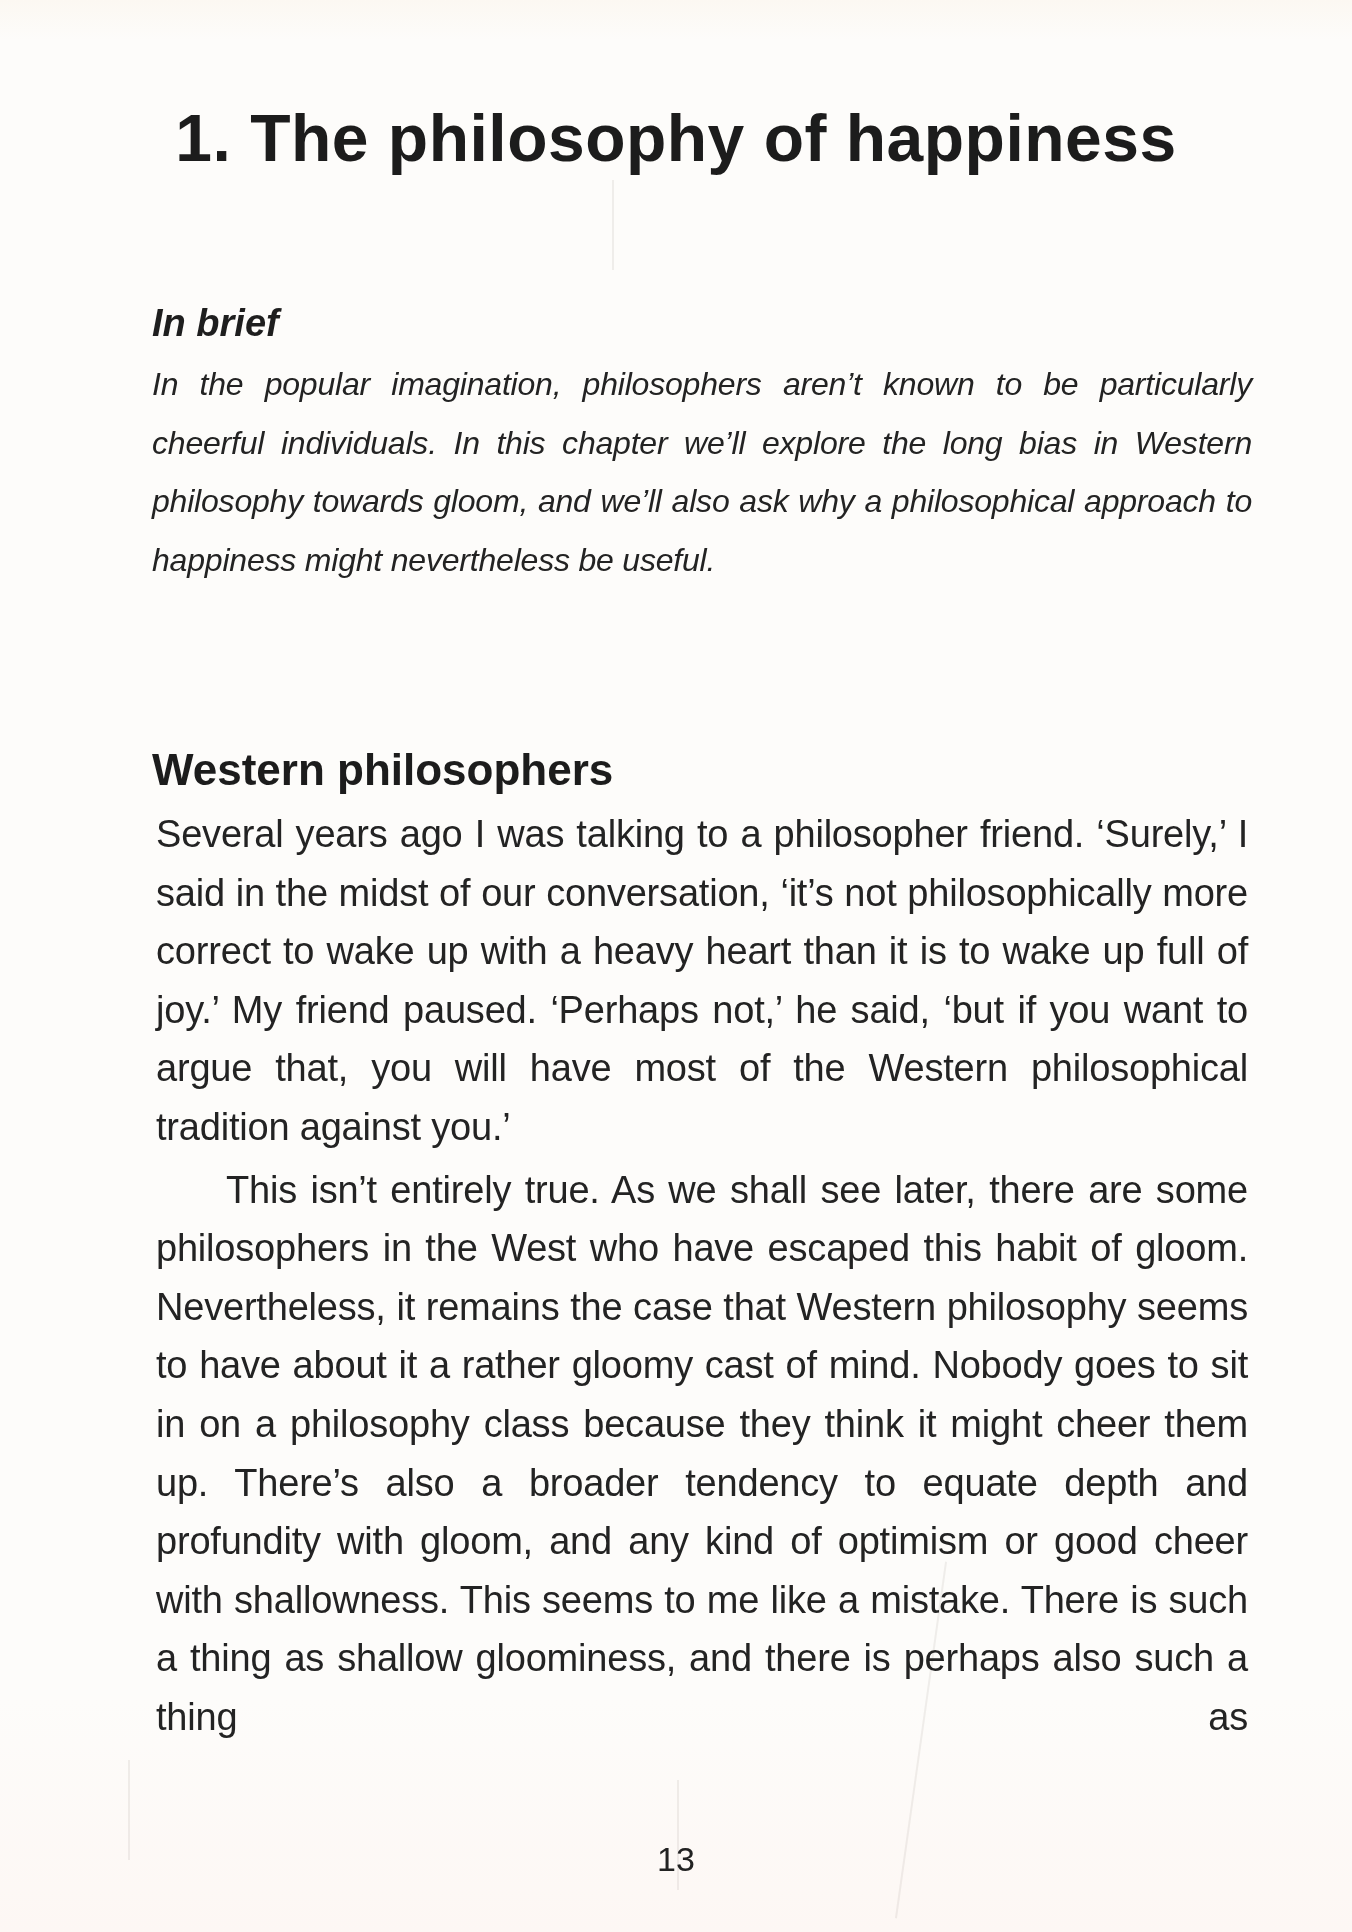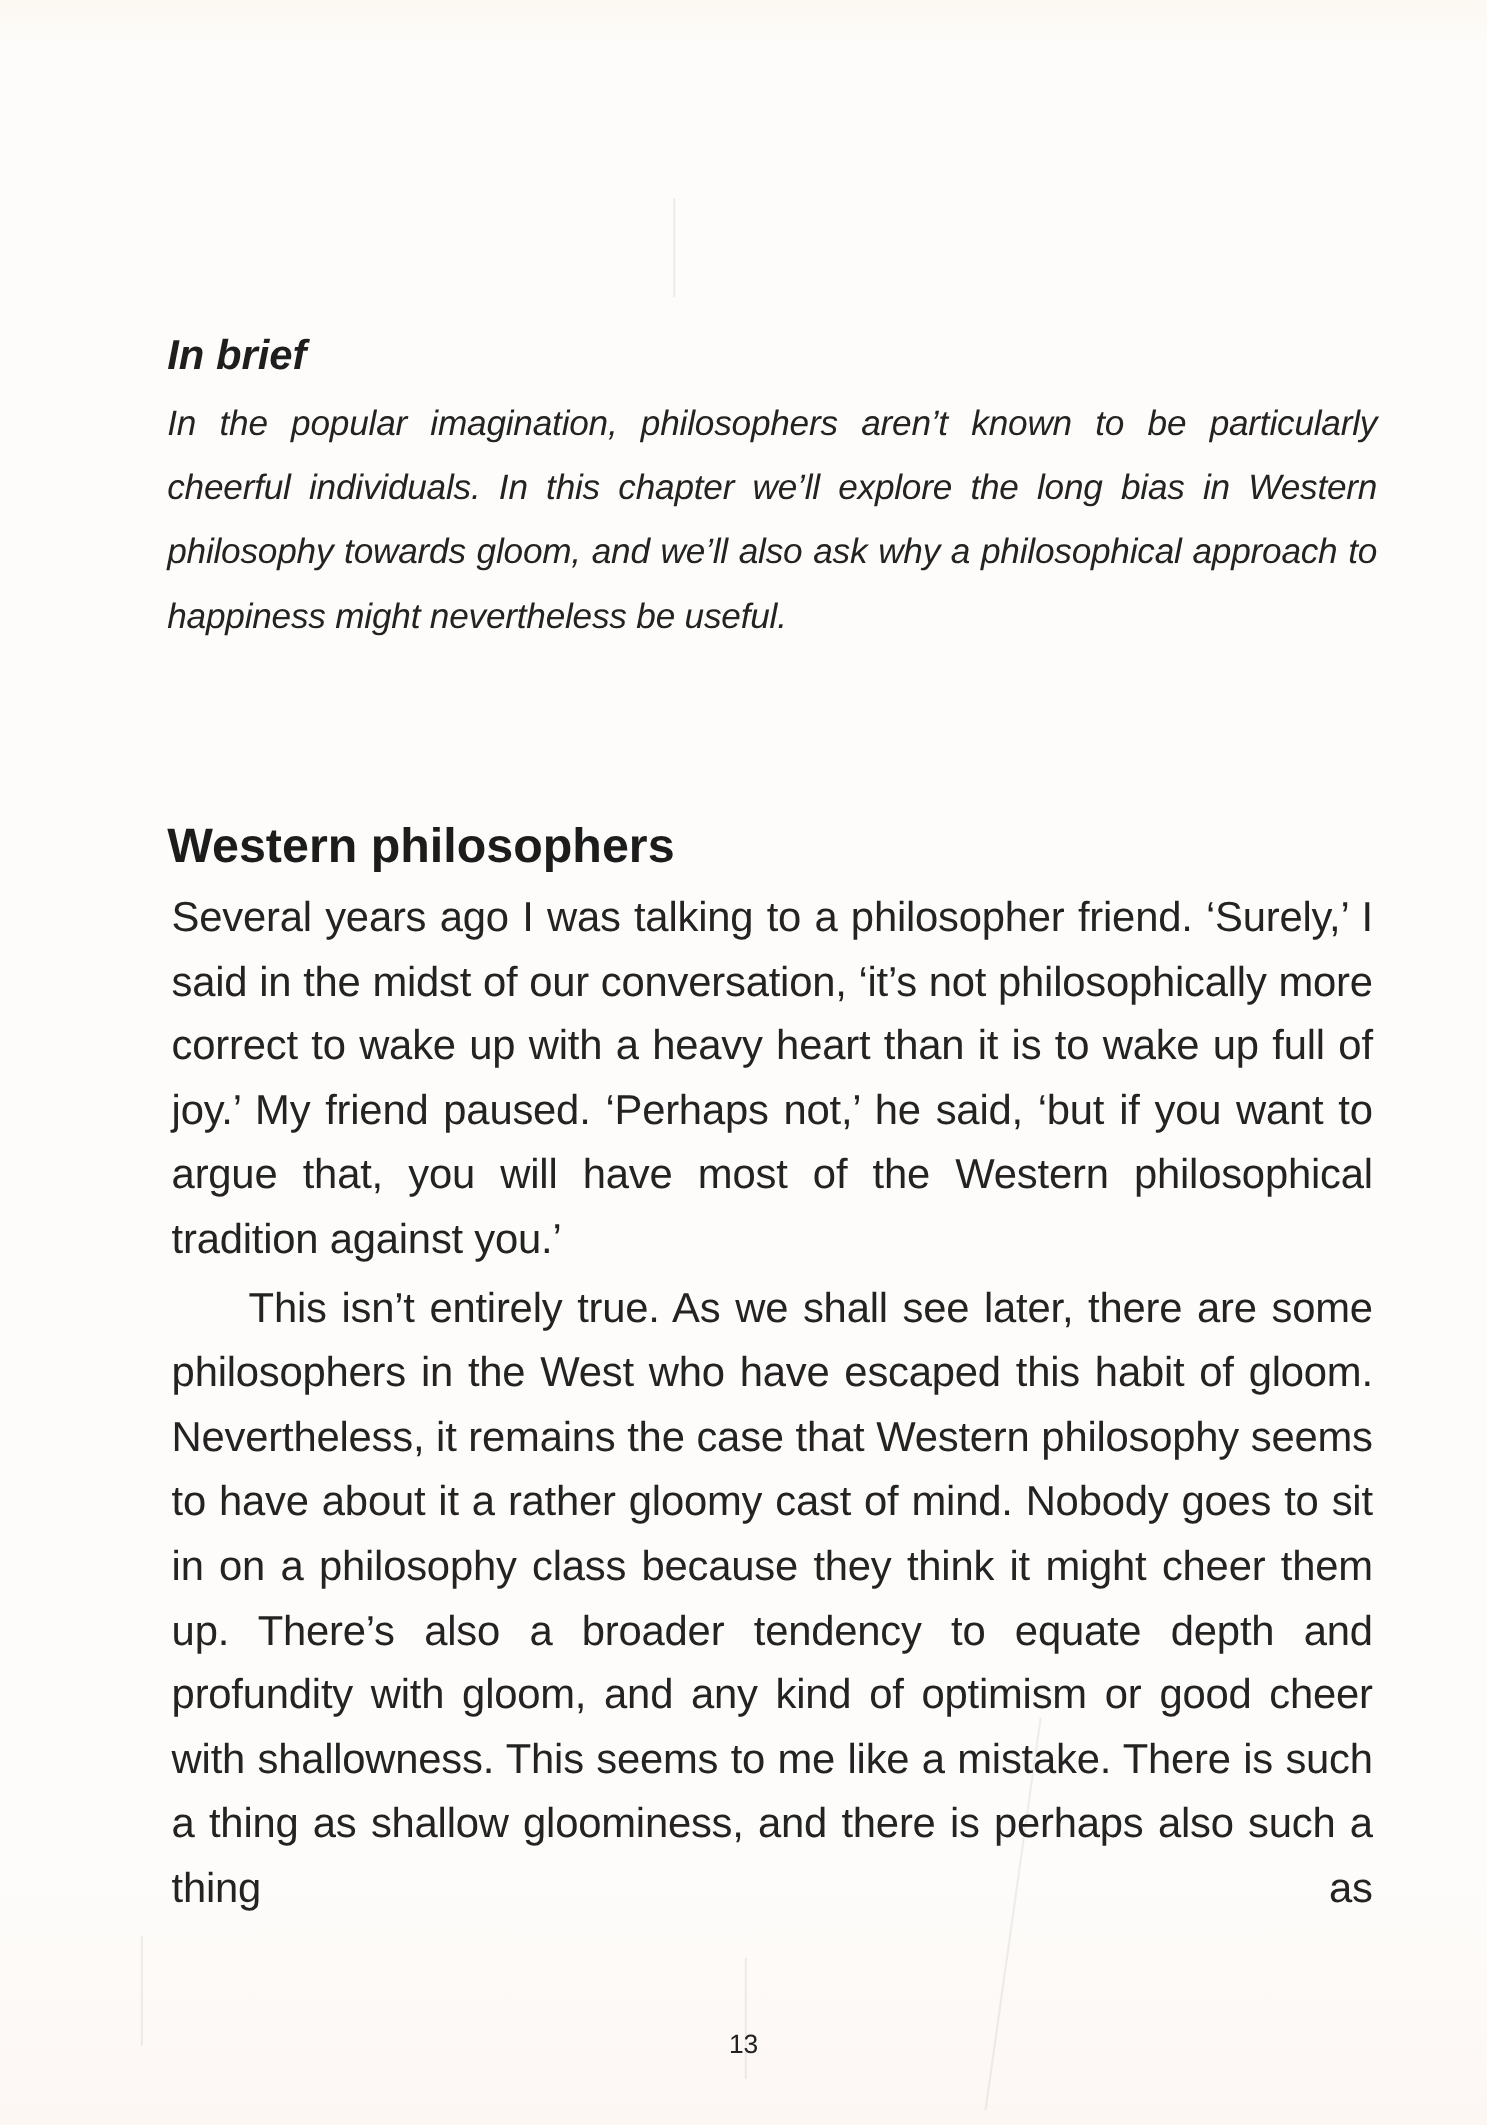--- a/index.html
+++ b/index.html
@@ -96,35 +96,36 @@
     .body-text p.indent {
       text-indent: 70px;
       text-align-last: justify;
     }
     .page-number {
       position: absolute;
       top: 1836px;
       left: 0;
       width: 1352px;
       text-align: center;
-      font-size: 24px;
+      font-size: 34px;
       line-height: 46px;
       color: #222;
       box-sizing: border-box;
     }
   </style>
 </head>
 <body>
 
 <div class="page">
   <div class="crease" style="left:612px; top:180px; height:90px;"></div>
   <div class="crease" style="left:128px; top:1760px; height:100px;"></div>
   <div class="crease" style="left:677px; top:1780px; height:110px;"></div>
   <div class="crease" style="left:920px; top:1560px; height:360px; transform:rotate(8deg);"></div>
 
+  <h1 class="chapter-title">1. The philosophy of happiness</h1>
 
   <div class="content">
     <h3 class="brief-heading">In brief</h3>
     <p class="brief-text">In the popular imagination, philosophers aren’t known to be particularly cheerful individuals. In this chapter we’ll explore the long bias in Western philosophy towards gloom, and we’ll also ask why a philosophical approach to happiness might nevertheless be useful.</p>
   </div>
 
   <div class="content">
     <h2 class="section-heading">Western philosophers</h2>
     <div class="body-text">
       <p class="first">Several years ago I was talking to a philosopher friend. ‘Surely,’ I said in the midst of our conversation, ‘it’s not philosophically more correct to wake up with a heavy heart than it is to wake up full of joy.’ My friend paused. ‘Perhaps not,’ he said, ‘but if you want to argue that, you will have most of the Western philosophical tradition against you.’</p>

